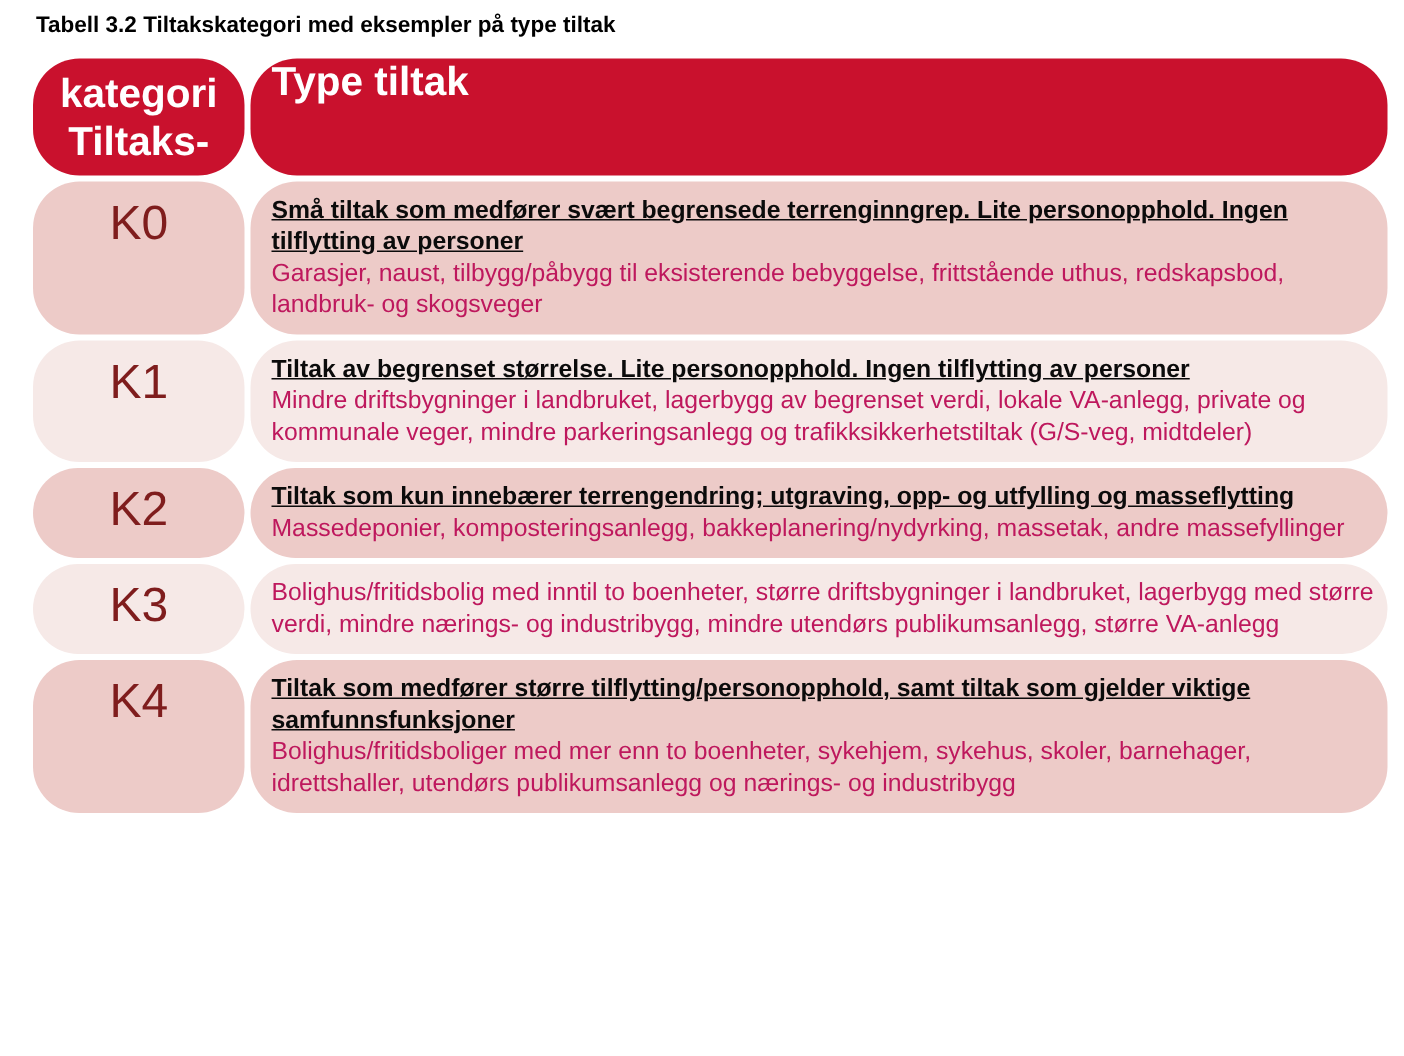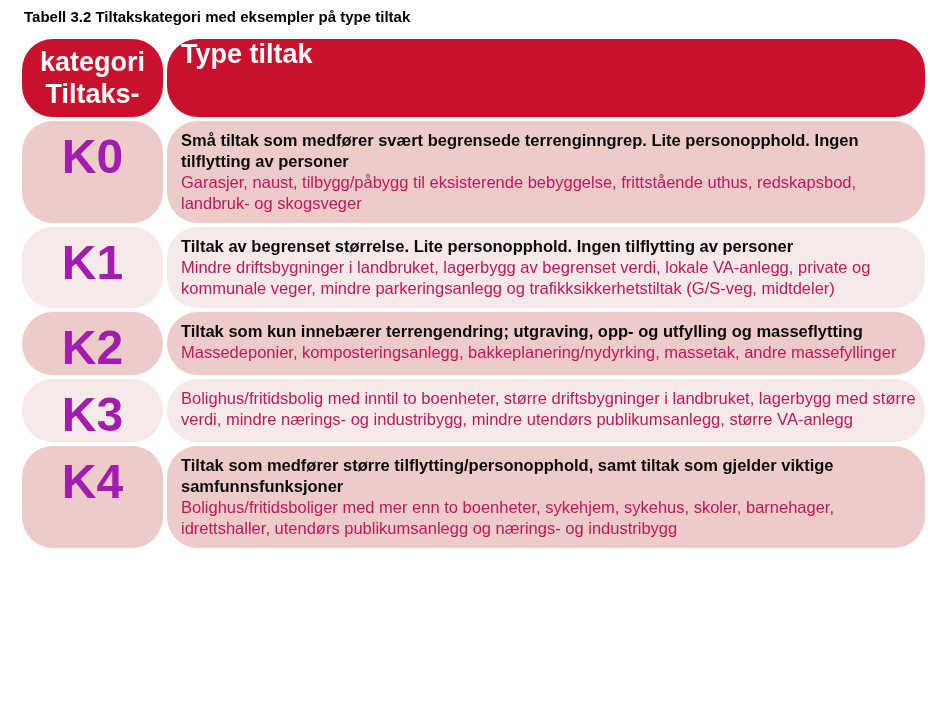--- a/index.html
+++ b/index.html
@@ -49,34 +49,35 @@
     line-height:32px;
   }
   .htype{
     align-items:flex-start;
     padding-left:14px;
   }
   .cat{
     display:flex;
     justify-content:center;
     padding-top:10px;
-    font-size:48px;
-    font-weight:bold;
+    font-size:32px;
+    font-weight:normal;
     line-height:1.1;
-    color:#a21caf;
+    color:#7f1d1d;
   }
   .type{
     padding:9px 6px 9px 14px;
     font-size:16.5px;
     line-height:21px;
   }
   .type .lead{
     margin:0;
     font-weight:bold;
     color:#0b0b0b;
+    text-decoration:underline;
   }
   .type .ex{
     margin:0;
     font-weight:normal;
     color:#be185d;
   }
   .dark{background:var(--row-dark-bg);}
   .light{background:var(--row-light-bg);}
 </style>
 </head>

